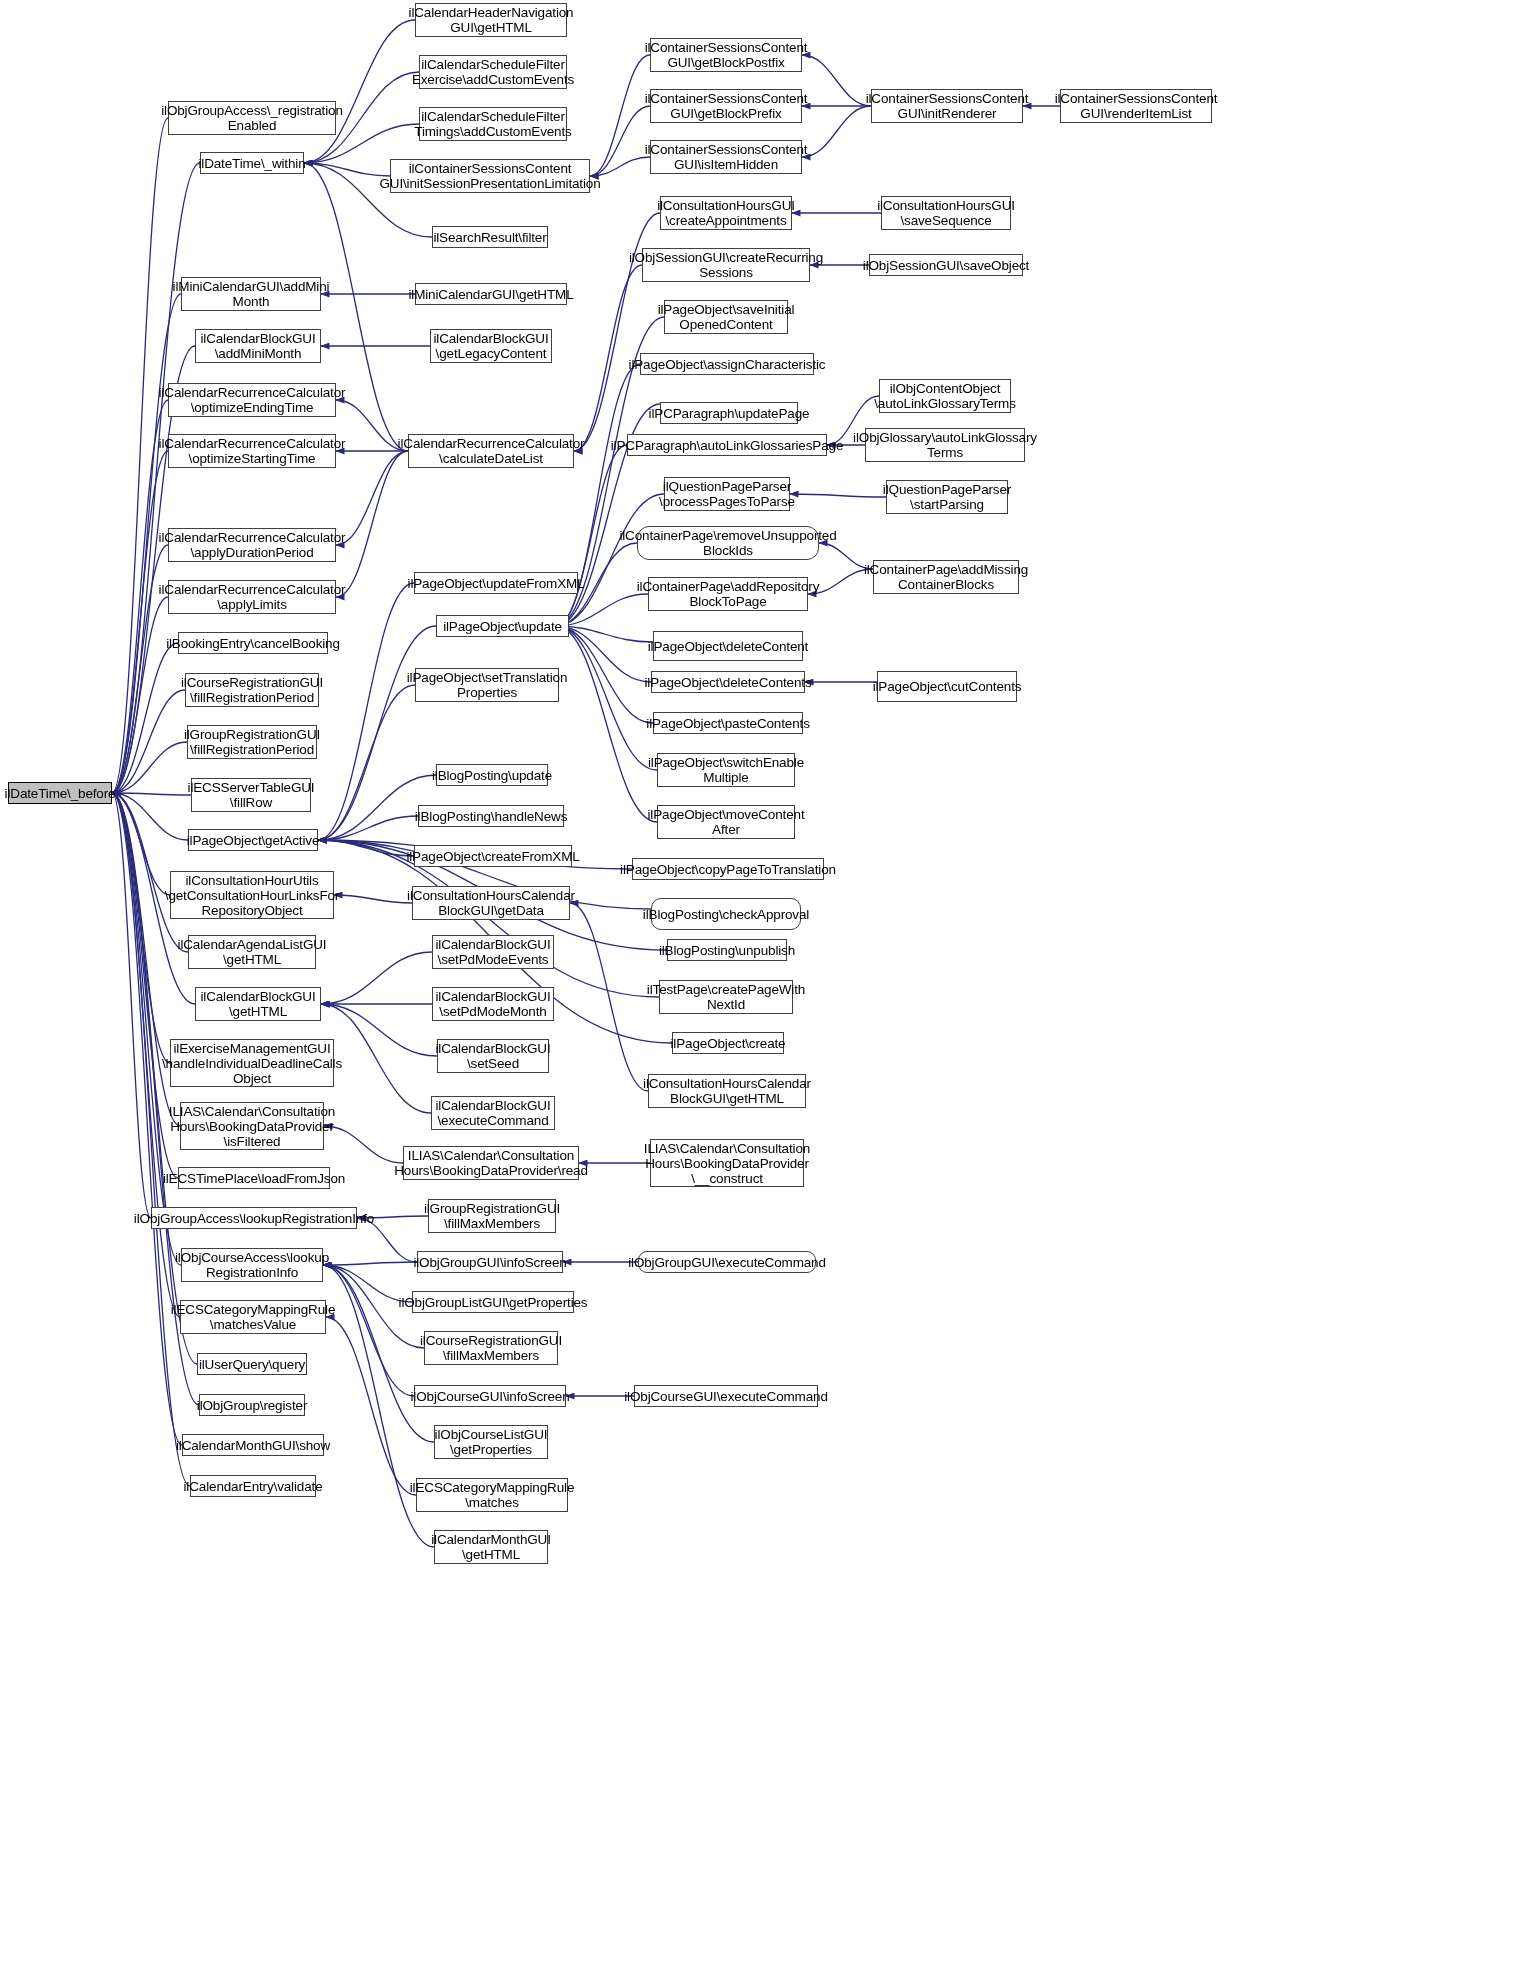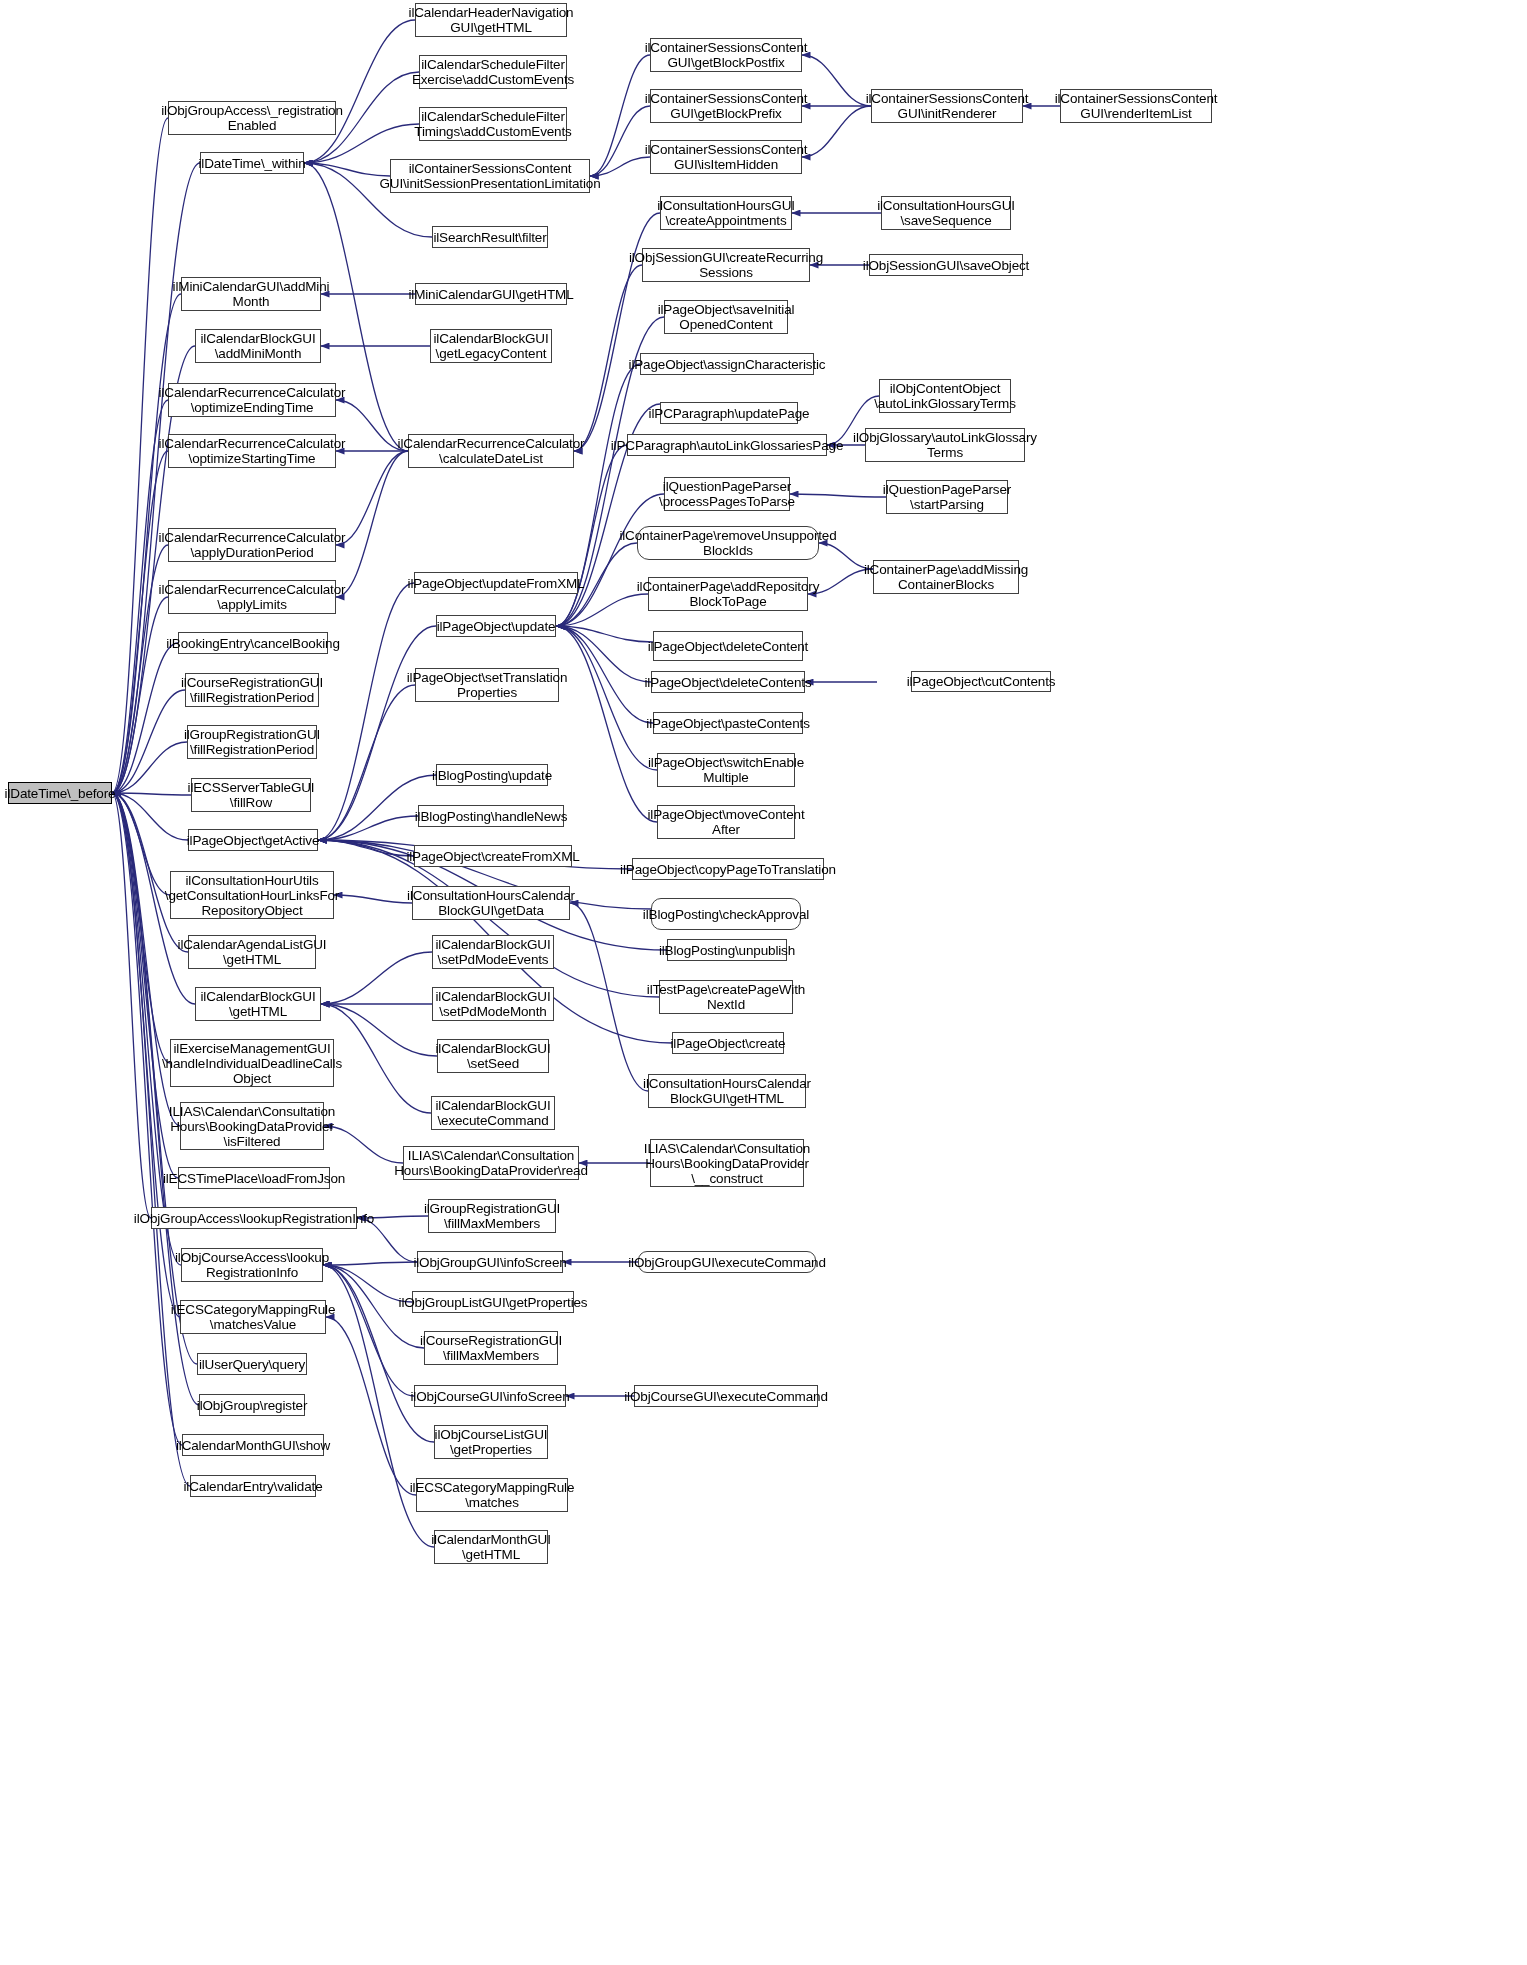--- a/index.html
+++ b/index.html
@@ -248,24 +248,24 @@
 \processPagesToParse</div>
       <div class="node" style="left: 886px; top: 480px; width: 122px; height: 34px;">ilQuestionPageParser
 \startParsing</div>
       <div class="node" style="left: 637px; top: 526px; width: 182px; height: 34px; border-radius: 12px;">ilContainerPage\removeUnsupported
 BlockIds</div>
       <div class="node" style="left: 648px; top: 577px; width: 160px; height: 34px;">ilContainerPage\addRepository
 BlockToPage</div>
       <div class="node" style="left: 873px; top: 560px; width: 146px; height: 34px;">ilContainerPage\addMissing
 ContainerBlocks</div>
       <div class="node" style="left: 414px; top: 572px; width: 164px; height: 22px;">ilPageObject\updateFromXML</div>
-      <div class="node" style="left: 436px; top: 615px; width: 120px; height: 22px;">ilPageObject\update</div>
+      <div class="node" style="left: 436px; top: 615px; width: 133px; height: 22px;">ilPageObject\update</div>
       <div class="node" style="left: 653px; top: 631px; width: 150px; height: 30px;">ilPageObject\deleteContent</div>
       <div class="node" style="left: 651px; top: 671px; width: 154px; height: 22px;">ilPageObject\deleteContents</div>
-      <div class="node" style="left: 911px; top: 671px; width: 140px; height: 21px;">ilPageObject\cutContents</div>
+      <div class="node" style="left: 877px; top: 671px; width: 140px; height: 31px;">ilPageObject\cutContents</div>
       <div class="node" style="left: 653px; top: 712px; width: 150px; height: 22px;">ilPageObject\pasteContents</div>
       <div class="node" style="left: 657px; top: 753px; width: 138px; height: 34px;">ilPageObject\switchEnable
 Multiple</div>
       <div class="node" style="left: 657px; top: 805px; width: 138px; height: 34px;">ilPageObject\moveContent
 After</div>
       <div class="node" style="left: 415px; top: 668px; width: 144px; height: 34px;">ilPageObject\setTranslation
 Properties</div>
       <div class="node" style="left: 436px; top: 764px; width: 112px; height: 22px;">ilBlogPosting\update</div>
       <div class="node" style="left: 418px; top: 805px; width: 146px; height: 22px;">ilBlogPosting\handleNews</div>
       <div class="node" style="left: 414px; top: 845px; width: 158px; height: 22px;">ilPageObject\createFromXML</div>

